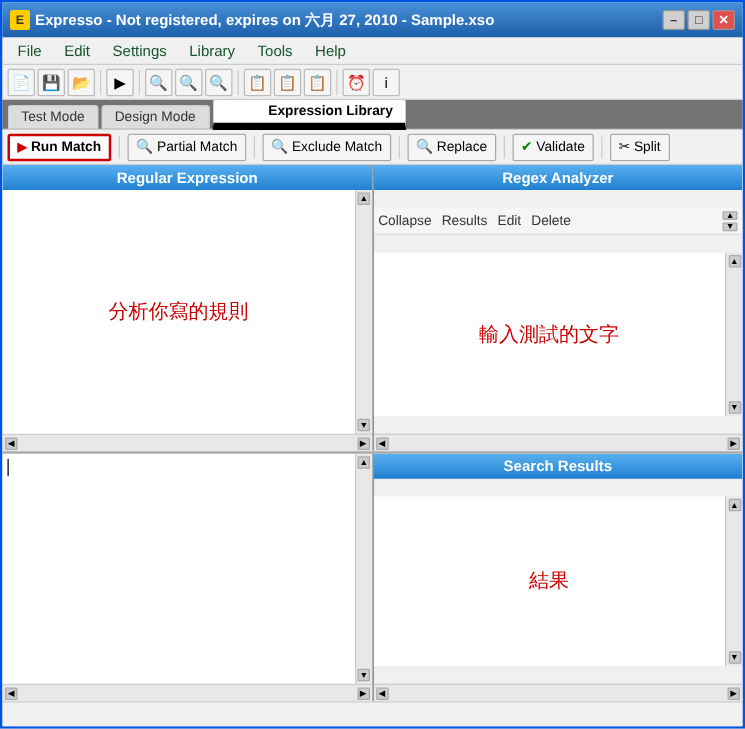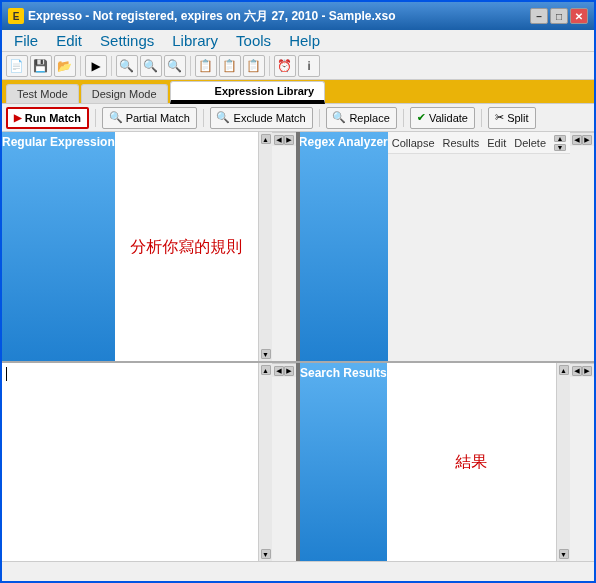--- a/index.html
+++ b/index.html
@@ -83,22 +83,22 @@
       padding: 0 4px;
       border-bottom: 1px solid #ccc;
       gap: 2px;
       flex-shrink: 0;
     }
 
     .menu-item {
       padding: 2px 8px;
       cursor: pointer;
       border-radius: 2px;
-      font-size: 15px;
-      color: #0369a1;
+      font-size: 12px;
+      color: #14532d;
     }
 
     
     .toolbar {
       background: #f0f0f0;
       height: 28px;
       display: flex;
       align-items: center;
       padding: 0 4px;
       border-bottom: 1px solid #ccc;
@@ -121,21 +121,21 @@
 
     .toolbar-sep {
       width: 1px;
       height: 20px;
       background: #ccc;
       margin: 0 2px;
     }
 
     
     .tabs-bar {
-      background: #eab308;
+      background: #737373;
       height: 24px;
       display: flex;
       align-items: flex-end;
       padding: 0 4px;
       border-bottom: 1px solid #ccc;
       flex-shrink: 0;
     }
 
     .tab {
       padding: 3px 10px;
@@ -144,21 +144,21 @@
       background: #ddd;
       cursor: pointer;
       font-size: 11px;
       border-radius: 3px 3px 0 0;
       color: #333;
       margin-right: 2px;
     }
 
     .tab.active {
       background: #fff;
-      border-bottom: 4px solid #000000;
+      border-bottom: 6px solid #000000;
       color: #000;
       font-weight: bold;
       margin-bottom: -1px;
       z-index: 1;
       padding-left: 44px;
     }
 
     
     .mode-toolbar {
       background: #f0f0f0;
@@ -214,27 +214,28 @@
 
     .bottom-panels {
       display: flex;
       height: 200px;
       border-top: 2px solid #aaa;
     }
 
     
     .panel {
       display: flex;
+      flex-direction: column;
       flex: 1;
       overflow: hidden;
-      justify-content: flex-end;
     }
 
     .panel-right {
-      border-left: 4px solid #737373;
+      border-left: 1px solid #737373;
+      gap: 14px;
     }
 
     .panel-header {
       background: linear-gradient(to bottom, #5ab0f0, #2080d0);
       color: white;
       font-weight: bold;
       font-size: 12px;
       text-align: center;
       padding: 3px 0;
       flex-shrink: 0;

